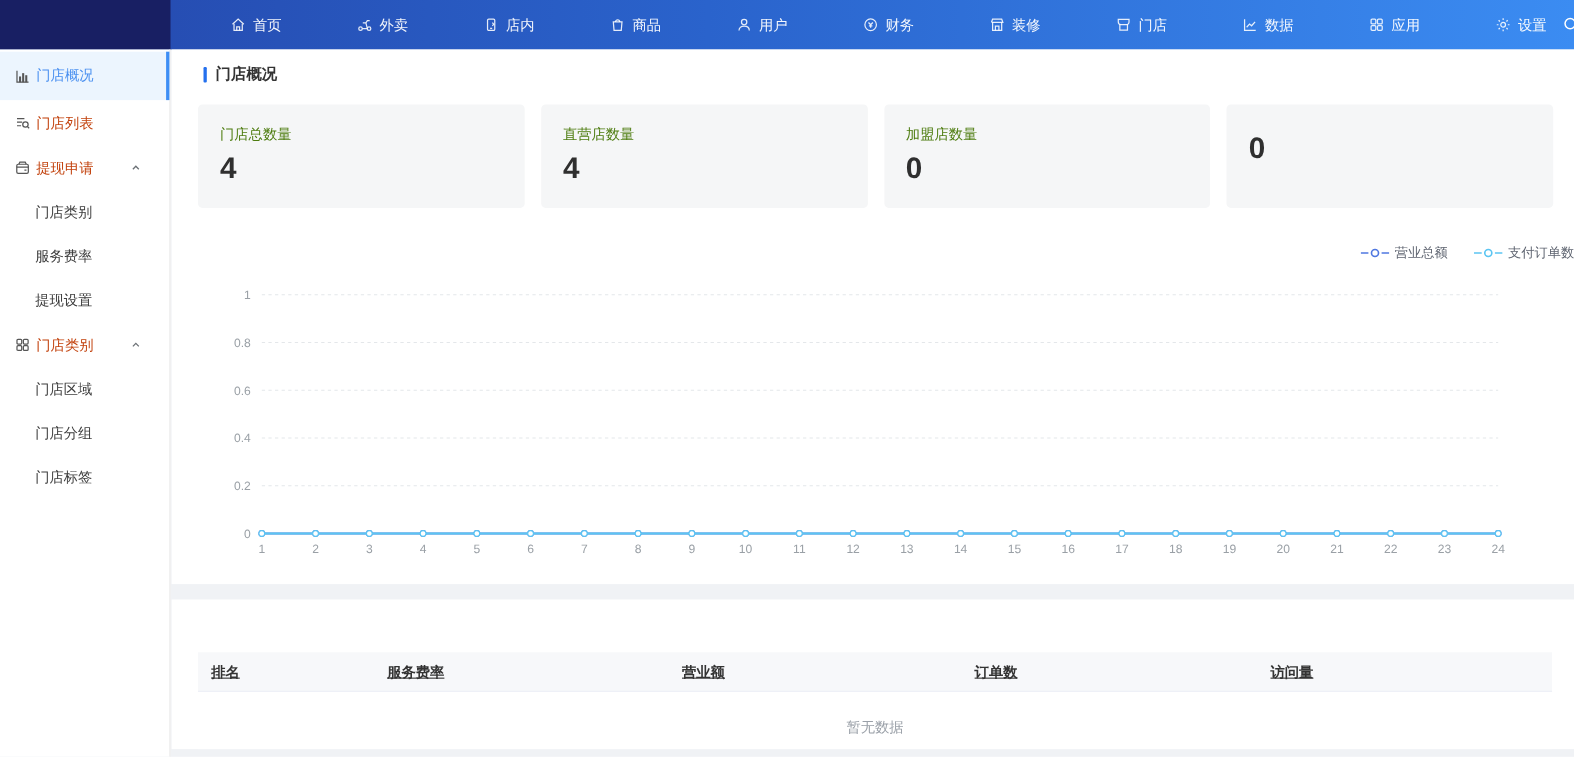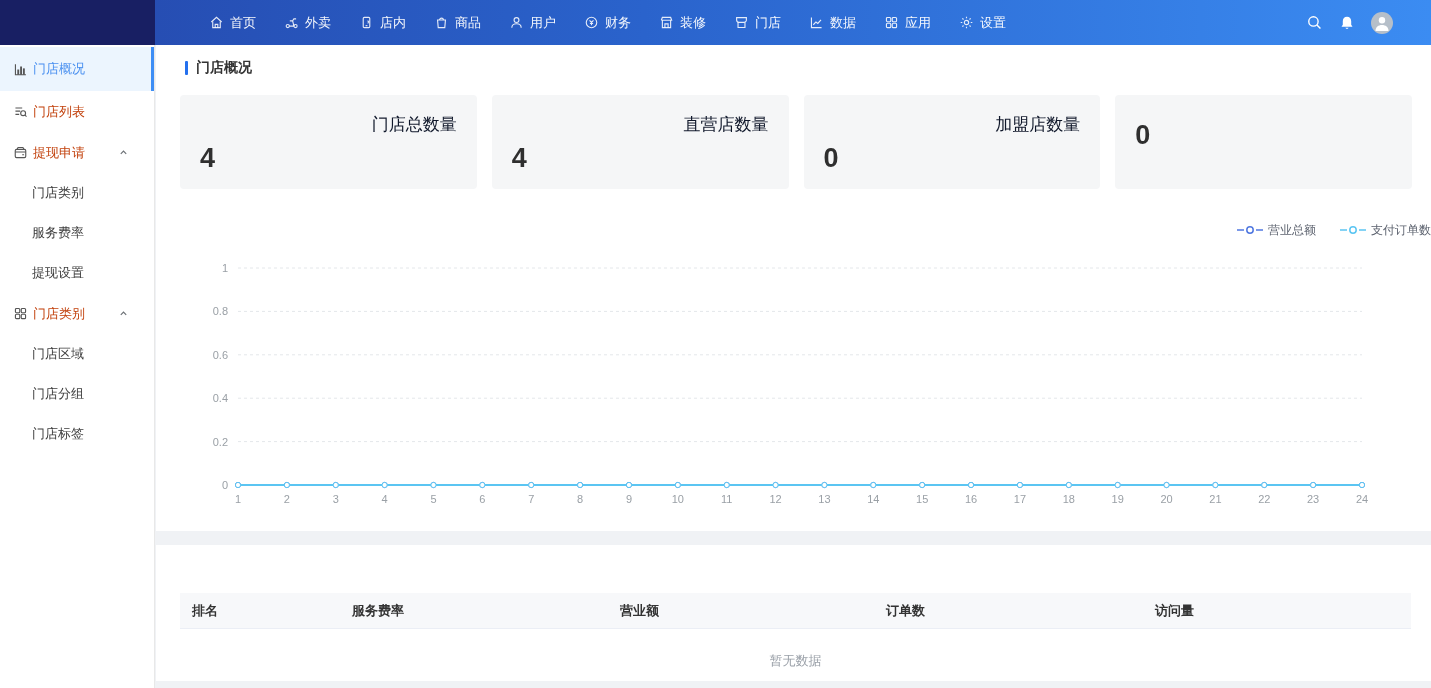--- a/index.html
+++ b/index.html
@@ -8,21 +8,21 @@
     font-family: "Liberation Sans", "DejaVu Sans", sans-serif;
     background:#f0f2f5; position:relative; color:#333;
   }
   
   .topbar {
     position:absolute; top:0; left:0; width:1431px; height:45px;
     display:flex; align-items:center;
     background:linear-gradient(90deg,#2547ab 0%,#2a63cc 45%,#3b8cf2 100%);
   }
   .logo-area { width:155px; height:45px; background:#181f63; flex:none; }
-  .main-nav { display:flex; margin-left:40px; }
+  .main-nav { display:flex; margin-left:40px;gap:40px; }
   .nav-item {
     width:75px; height:45px; display:flex; align-items:center; justify-content:center;
     gap:6px; color:rgba(255,255,255,.95); font-size:13px; cursor:pointer; text-decoration:none;
   }
   .nav-item .nav-ic { display:flex; color:rgba(255,255,255,.88); }
   .nav-item svg { width:15px; height:15px; display:block; }
   .topbar-right { margin-left:auto; display:flex; align-items:center; gap:16px; padding-right:38px; }
   .topbar-right .tb-ic { display:flex; cursor:pointer; color:#fff; }
   .avatar {
     width:22px; height:22px; border-radius:50%; background:#b6bfc9;
@@ -46,33 +46,33 @@
     padding-left:32px; font-size:13px; color:#3c3c3c; cursor:pointer;
   }
   
   .main { position:absolute; left:156px; top:45px; width:1275px; bottom:0; }
   .panel { background:#fff; }
   .panel-overview { padding:14px 0 25px; }
   .sec-title { display:flex; align-items:center; gap:8px; padding-left:29px; font-size:14px; font-weight:bold; color:#333; }
   .sec-bar { width:3px; height:14px; background:#2470ee; border-radius:1px; }
   .cards { display:flex; gap:15px; padding:0 19px 0 24px; margin-top:18px; }
   .stat-card { flex:1; background:#f5f6f7; border-radius:4px; padding:18px 20px; height:94px; }
-  .card-label { font-size:17px; color:#0f172a;text-align:right; }
+  .card-label { font-size:13px; color:#4d7c0f; }
   .card-value { font-size:27px; font-weight:700; color:#2f2f2f; margin-top:9px; line-height:1; }
   .legend { display:flex; justify-content:flex-end; align-items:center; gap:24px; margin-top:33px; height:16px; }
   .legend-item { display:flex; align-items:center; gap:5px; font-size:12px; color:#5e6470; cursor:pointer; }
   .legend-marker { width:26px; height:10px; display:block; }
   #chart-svg { display:block; width:1275px; height:250px; margin-top:18px; }
   #chart-svg text { font-family:"Liberation Sans","DejaVu Sans",sans-serif; }
   
   .panel-ranking { margin-top:14px; padding-top:22px; min-height:130px; }
   .rank-table { margin:26px 20px 0 24px; }
   .thead {
     display:grid; grid-template-columns:160px 268px 266px 269px 1fr;
-    background:#f7f8fa; height:36px; align-items:center; border-bottom:1px solid #ebeef5;
+    background:#f7f8fa; height:36px; align-items:center; border-bottom:1px solid #ebeef5;text-decoration:underline;
   }
   .th { padding-left:12px; font-size:13px; font-weight:bold; color:#333; }
   .empty-row {
     height:52px; display:flex; align-items:center; justify-content:center;
     padding-top:12px; font-size:13px; color:#9aa0a8; background:#fff;
   }
 </style>
 </head>
 <body>
 

